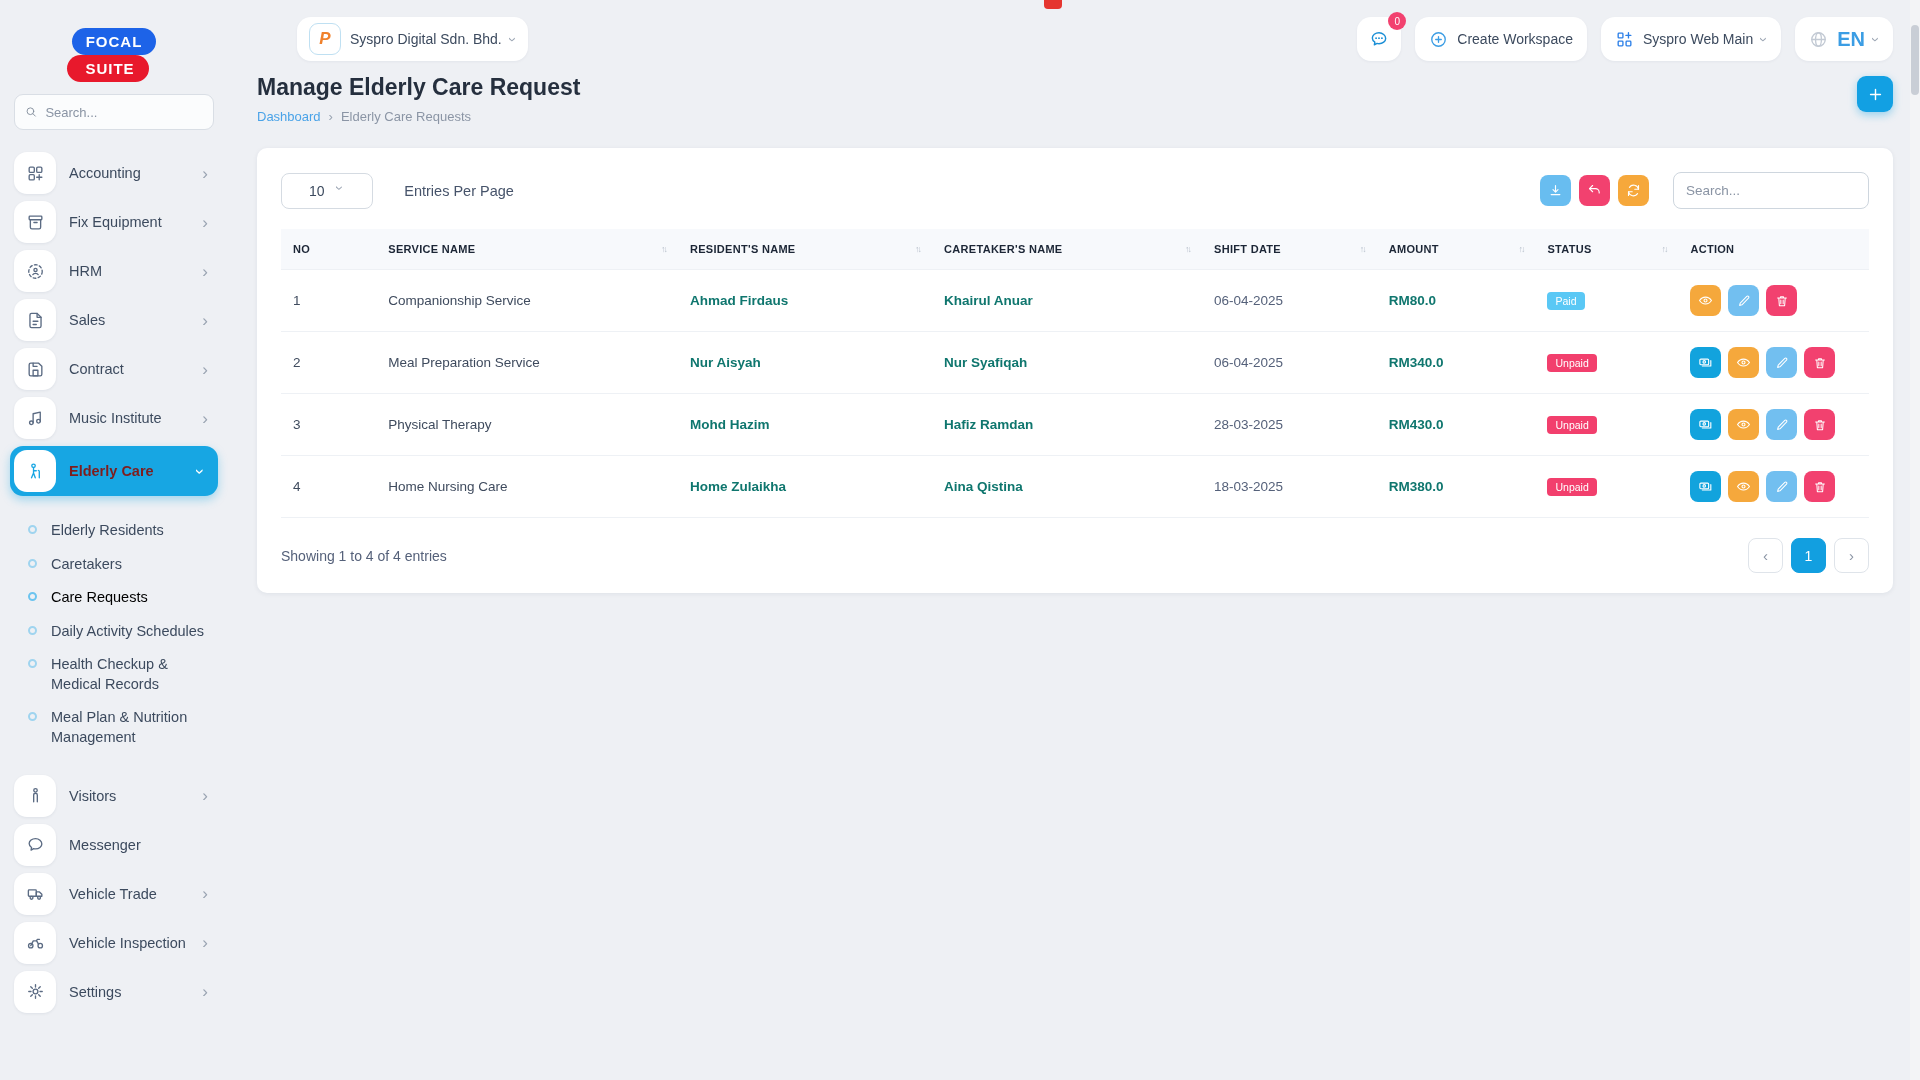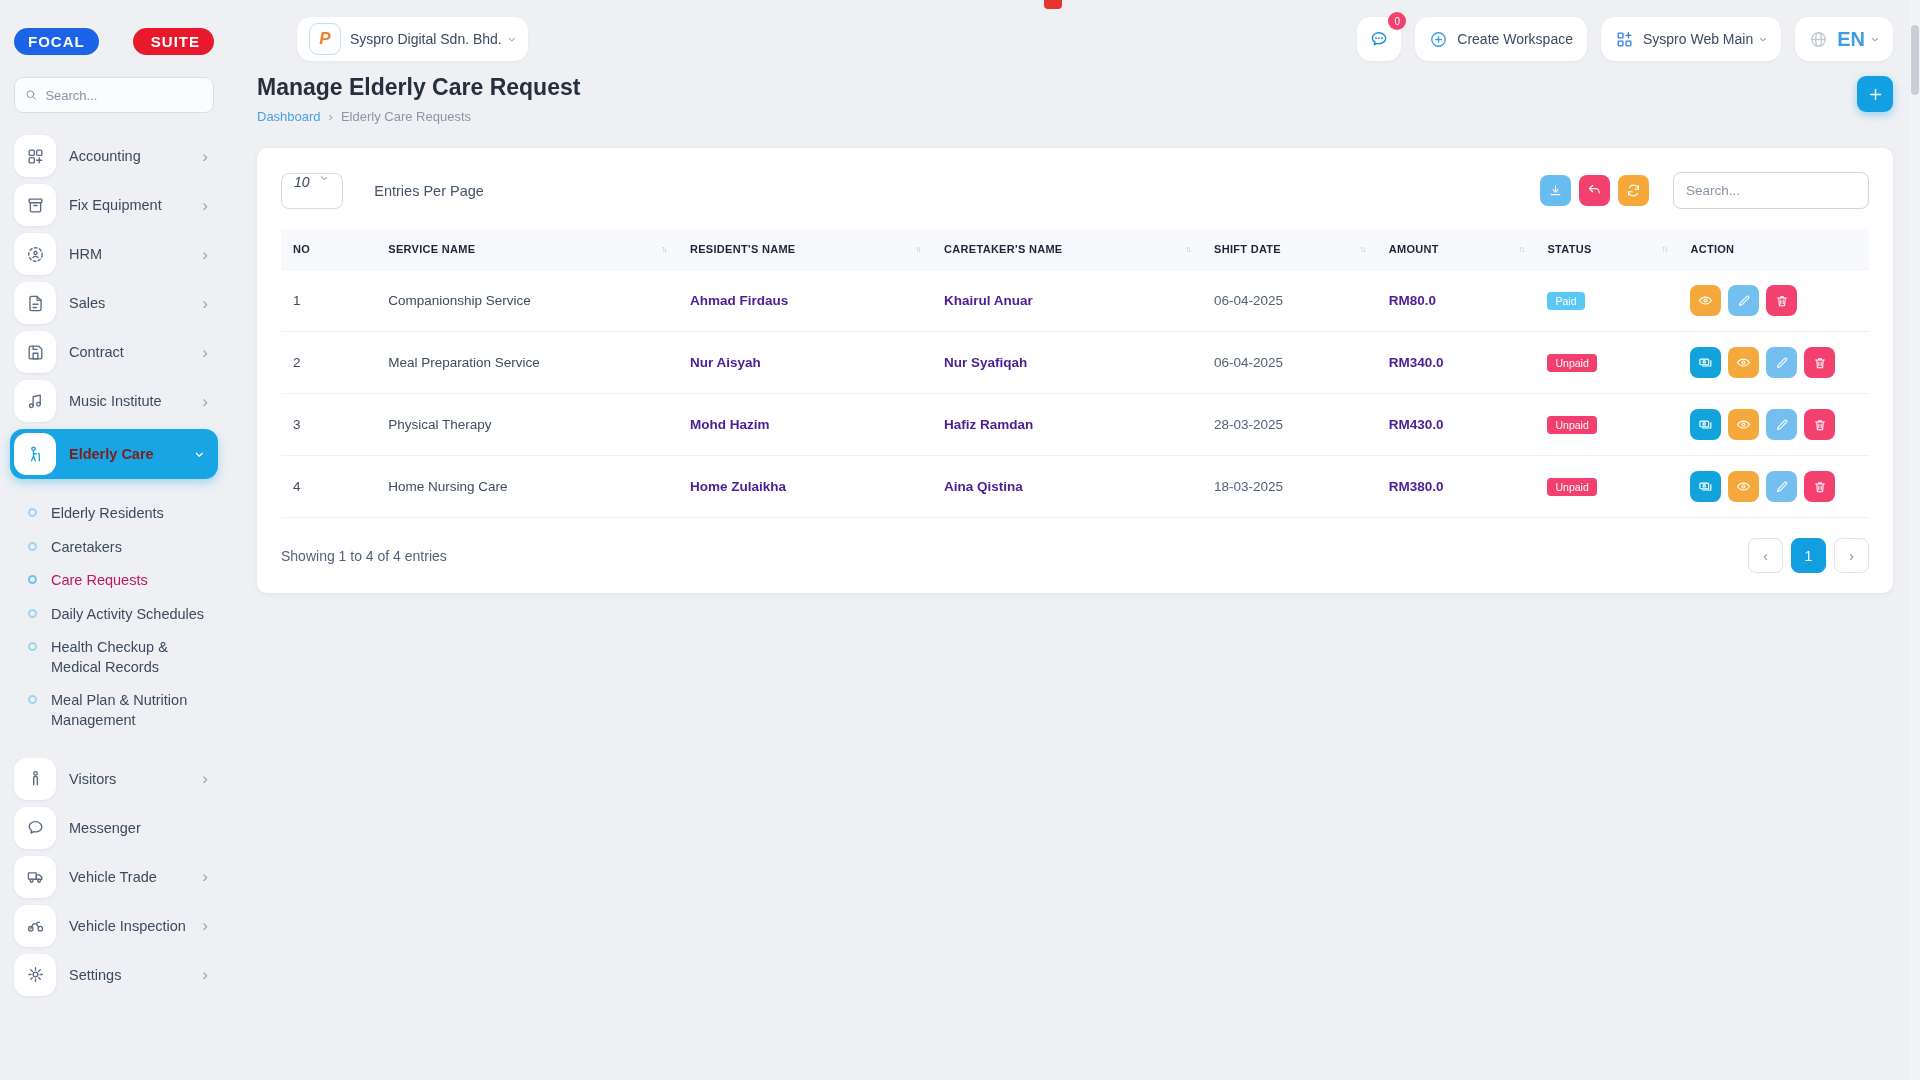--- a/index.html
+++ b/index.html
@@ -3,21 +3,21 @@
 <meta charset="utf-8">
 <style>
   * { margin:0; padding:0; box-sizing:border-box; }
   html,body { width:1920px; height:1080px; overflow:hidden; }
   body { font-family:"Liberation Sans", sans-serif; background:#eef0f4; color:#3c4a5e; position:relative; }
 
   .app { display:flex; width:100%; height:100%; }
 
   
   .sidebar { width:228px; flex:0 0 228px; padding:28px 14px 10px 14px; overflow:hidden; }
-  .logo { display:flex; justify-content:space-between; align-items:center; margin-bottom:22px; }
+  .logo { display:flex; justify-content:flex-start; align-items:center; margin-bottom:12px;flex-direction:column; }
   .logo-part { color:#fff; font-weight:bold; font-size:15px; letter-spacing:1px; padding:5px 14px; border-radius:16px; }
   .logo-focal { background:#1d63e8; position:relative; z-index:2; }
   .logo-suite { background:#e8192c; margin-left:-12px; padding-left:18px; z-index:1; }
 
   .side-search { display:flex; align-items:center; gap:8px; background:#fbfcfd; border:1px solid #d9dee5; border-radius:9px; height:36px; padding:0 10px; margin-bottom:22px; }
   .side-search svg { stroke:#7d8897; }
   .side-search input { border:none; outline:none; background:transparent; font-size:13px; color:#3c4a5e; width:100%; font-family:"Liberation Sans", sans-serif; }
   .side-search input::placeholder { color:#8a94a4; }
 
   .nav-item { display:flex; align-items:center; gap:13px; margin:7px 0; cursor:pointer; }
@@ -29,21 +29,21 @@
   .nav-item.active { background:#17a6e3; border-radius:13px; padding:4px 6px 4px 4px; margin-left:-4px; margin-right:-4px; box-shadow:0 4px 10px rgba(23,166,227,.35); }
   .nav-item.active .icon-box { box-shadow:none; }
   .nav-item.active .icon-box svg { stroke:#17a6e3; }
   .nav-item.active .nav-label { color:#7f1d1d; font-weight:bold; }
   .nav-item.active .chev { color:#fff; transform:rotate(90deg); padding-right:0; margin-right:8px; }
 
   .submenu { padding:4px 0 6px 14px; }
   .sub-item { display:flex; align-items:flex-start; gap:14px; margin:14px 0; cursor:pointer; }
   .sub-ring { width:9px; height:9px; flex:0 0 9px; border:2px solid #9fd4ef; border-radius:50%; margin-top:4px; }
   .sub-label { font-size:14.5px; color:#3c4a5e; line-height:1.35; }
-  .sub-item.active .sub-label { color:#be185d;text-align:right; }
+  .sub-item.active .sub-label { color:#000000;text-align:right; }
   .sub-item.active .sub-ring { border-color:#6cc4ef; }
 
   
   .main { flex:1; padding:0 27px 0 29px; position:relative; }
 
   .topbar { display:flex; align-items:center; height:58px; margin-top:10px; }
   .pill { background:#fff; border-radius:14px; display:flex; align-items:center; gap:9px; height:44px; padding:0 14px; box-shadow:0 1px 3px rgba(20,40,70,.05); cursor:pointer; }
   .ws-pill { margin-left:40px; padding:0 12px; }
   .ws-logo { width:32px; height:32px; border-radius:9px; background:#fff; border:1px solid #bfe0f2; display:flex; align-items:center; justify-content:center; font-weight:bold; font-style:italic; font-size:17px; color:#f0812c; }
   .ws-name { font-size:14px; color:#3c4a5e; }
@@ -59,38 +59,38 @@
   .page-title { font-size:23px; font-weight:bold; color:#252f3e; }
   .breadcrumb { display:flex; align-items:center; gap:8px; margin-top:8px; font-size:13px; }
   .bc-link { color:#4aa3e8; cursor:pointer; }
   .bc-sep { color:#9aa4b2; font-size:13px; }
   .bc-current { color:#8b95a5; }
   .add-btn { width:36px; height:36px; background:#12a0e3; border:none; border-radius:9px; color:#fff; display:flex; align-items:center; justify-content:center; cursor:pointer; box-shadow:0 3px 8px rgba(18,160,227,.4); margin-top:2px; }
 
   
   .card { background:#fff; border-radius:10px; box-shadow:0 1px 5px rgba(20,40,70,.07); margin-top:24px; padding:24px 24px 20px 24px; }
   .card-head { display:flex; align-items:center; }
-  .entries-select { display:flex; align-items:flex-start; gap:10px; border:1px solid #d5dbe2; border-radius:8px; height:36px; padding:0 12px; font-size:14px; color:#3c4a5e; cursor:pointer; background:#fff;font-style:italic; }
+  .entries-select { display:flex; align-items:center; gap:10px; border:1px solid #d5dbe2; border-radius:8px; height:36px; padding:0 27px; font-size:14px; color:#3c4a5e; cursor:pointer; background:#fff; }
   .entries-select .chev { transform:rotate(90deg); font-size:14px; }
   .entries-label { font-size:14.5px; color:#46536a; margin-left:31px; }
   .head-actions { margin-left:auto; display:flex; align-items:center; gap:8px; }
   .sq-btn { width:31px; height:31px; border:none; border-radius:8px; display:flex; align-items:center; justify-content:center; cursor:pointer; color:#fff; }
   .btn-download { background:#68bdf0; }
   .btn-undo { background:#f2416f; }
   .btn-refresh { background:#f6a83b; }
   .card-search { margin-left:16px; border:1px solid #ced6de; border-radius:8px; height:37px; width:196px; padding:0 12px; font-size:13.5px; color:#3c4a5e; outline:none; font-family:"Liberation Sans", sans-serif; }
   .card-search::placeholder { color:#8a94a4; }
 
   table { width:100%; border-collapse:collapse; margin-top:20px; }
   thead th { background:#f7f9fc; padding:14px 12px; font-size:11px; font-weight:bold; color:#1c2636; text-align:left; letter-spacing:.3px; white-space:nowrap; }
   thead th .th-inner { display:flex; align-items:center; justify-content:space-between; gap:6px; }
   .sort-icn { font-size:9px; color:#b9c2cd; letter-spacing:-2px; font-weight:normal; }
   tbody td { padding:15px 12px; border-top:1px solid #eef1f5; font-size:13.5px; color:#3f4b5e; vertical-align:middle; }
   tbody tr:last-child td { border-bottom:1px solid #eef1f5; }
-  td.bold { font-weight:bold; color:#4c1d95; }
+  td.bold { font-weight:bold; color:#0f766e; }
   td.date { color:#55617a; }
   .badge { display:inline-block; color:#fff; font-size:10.5px; padding:3px 8px; border-radius:4px; }
   .badge.paid { background:#5ac8f5; }
   .badge.unpaid { background:#f23f6d; }
   .actions { display:flex; gap:7px; }
   .act-btn { width:31px; height:31px; border:none; border-radius:8px; display:flex; align-items:center; justify-content:center; cursor:pointer; color:#fff; }
   .act-pay { background:#12a3dd; }
   .act-view { background:#f5a83c; }
   .act-edit { background:#72bff0; }
   .act-del { background:#f2416f; }

